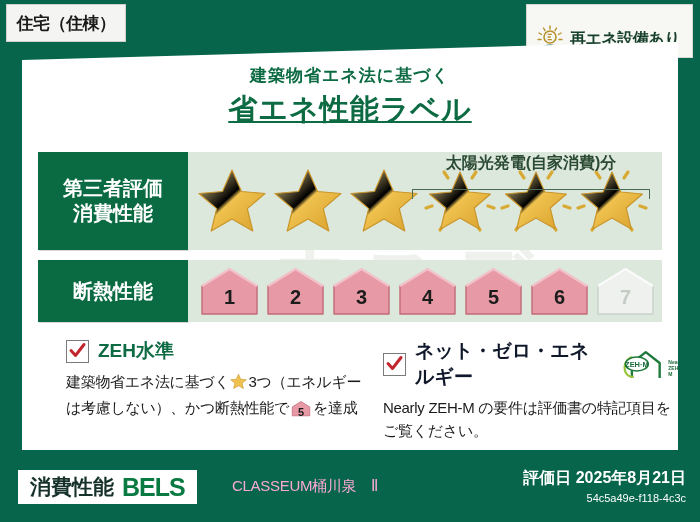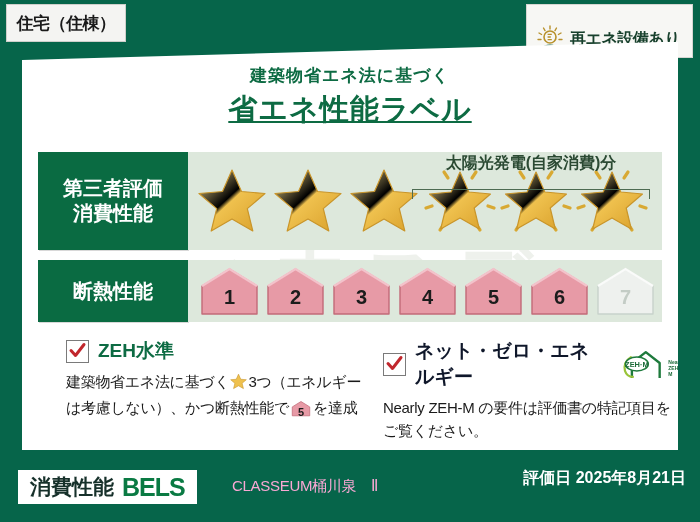--- a/index.html
+++ b/index.html
@@ -423,16 +423,17 @@
   </div>
 
   <div class="footer">
     <div class="bels-box">
       <span class="jp">消費性能</span>
       <span class="bels">BELS</span>
     </div>
     <div class="bldg-name">CLASSEUM桶川泉　Ⅱ</div>
     <div class="eval">
       <div class="d1">評価日 2025年8月21日</div>
+      <div class="d2">54c5a49e-f118-4c3c</div>
     </div>
   </div>
 
 </div>
 
 </body></html>

